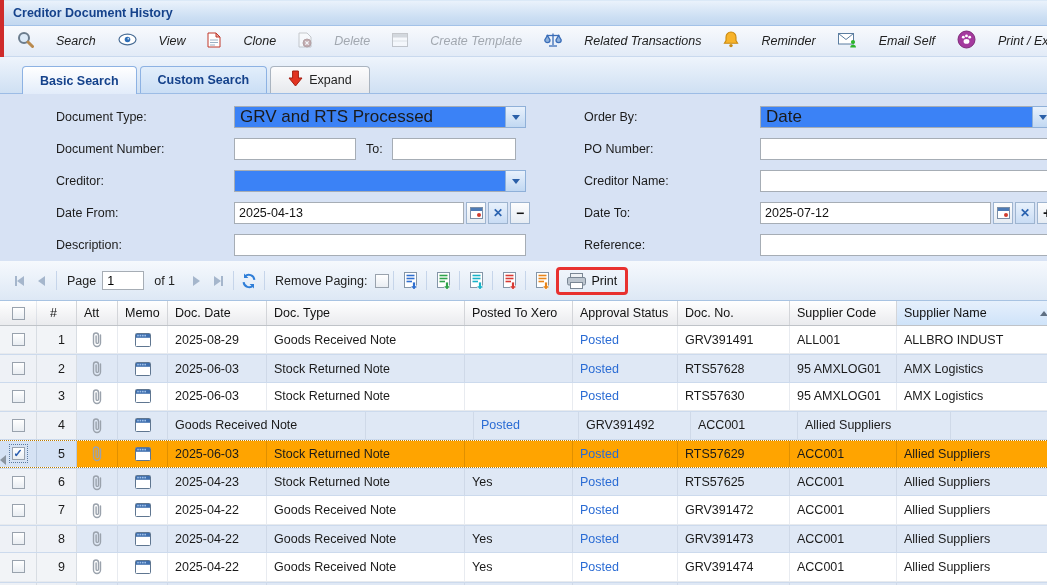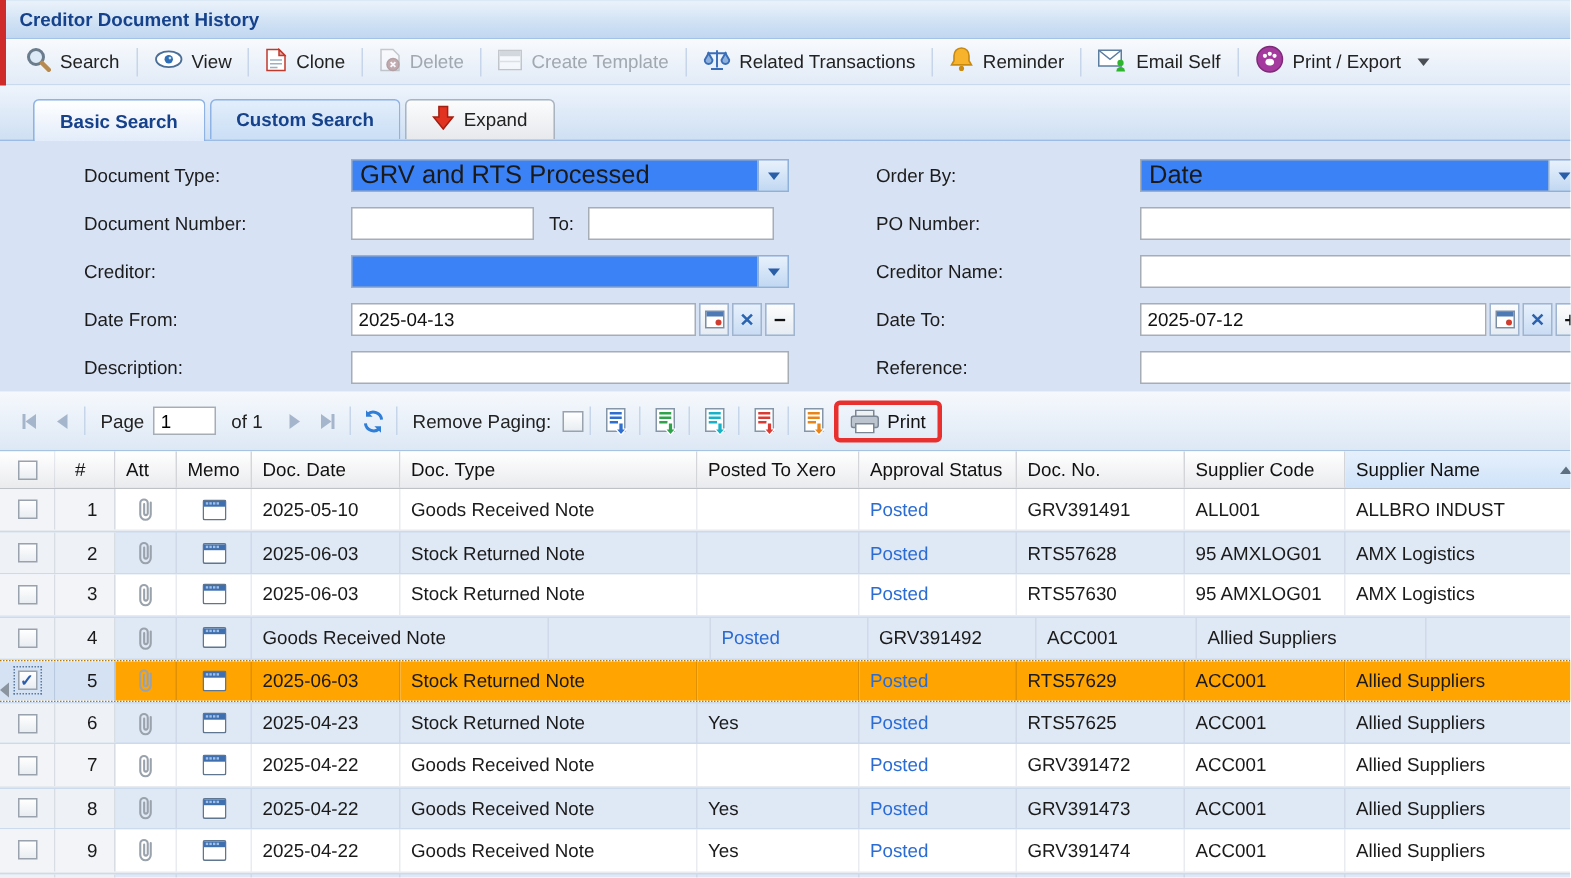--- a/index.html
+++ b/index.html
@@ -13,22 +13,22 @@
 
   
   .titlebar { height:26px; background:linear-gradient(#eaf2fb,#cbdef3 70%,#c3d8f0);
     border-bottom:1px solid #a3c2e8; border-top:1px solid #dbe9f7;
     display:flex; align-items:center; padding-left:13px;text-align:right; }
   .titlebar .title { font-weight:bold; font-size:12.5px; color:#15428b; }
 
   
   .main-toolbar { height:31px; background:linear-gradient(#f8fafd,#e2ebf7);
     border-bottom:1px solid #c9d9ee; display:flex; align-items:center; padding-left:10px; }
-  .tbtn { display:inline-flex; align-items:center; gap:6px; padding:3px 7px; border-radius:3px;
-    color:#222; font-size:12.5px; white-space:nowrap; cursor:default; }
+  .tbtn { display:inline-flex; align-items:center; gap:22px; padding:3px 7px; border-radius:3px;
+    color:#222; font-size:12.5px; white-space:nowrap; cursor:default;font-style:italic; }
   .tbtn.disabled { color:#a2a8b0; }
   .tbtn.disabled svg { opacity:.45; filter:grayscale(60%); }
   .tsep { width:1px; height:19px; background:#c6d5ea; margin:0 4px; }
   .caret { width:0; height:0; border-left:4px solid transparent; border-right:4px solid transparent;
     border-top:5px solid #4a4f56; margin-left:5px; }
 
   
   .tabstrip { height:36px; background:linear-gradient(#eef4fc,#cfe0f3);
     display:flex; align-items:flex-end; padding-left:22px; }
   .tab { height:27px; display:flex; align-items:center; gap:6px; padding:0 17px;
@@ -446,21 +446,21 @@
           <rect x="0.5" y="0.5" width="15" height="13" rx="1" fill="#fff" stroke="#5f7690"></rect>
           <rect x="1" y="1" width="14" height="3.8" fill="#3f6fae"></rect>
           <g fill="#9fc0e8">
             <rect x="2.2" y="1.8" width="1.6" height="1.6"></rect>
             <rect x="4.6" y="1.8" width="1.6" height="1.6"></rect>
             <rect x="7" y="1.8" width="1.6" height="1.6"></rect>
             <rect x="9.4" y="1.8" width="1.6" height="1.6"></rect>
           </g>
         </svg>
     </div>
-    <div class="cell c4">2025-05-10</div>
+    <div class="cell c4">2025-08-29</div>
     <div class="cell c5">Goods Received Note</div>
     <div class="cell c6"></div>
     <div class="cell c7">
         <span class="posted-link">Posted</span>
       </div>
     <div class="cell c8">GRV391491</div>
     <div class="cell c9">ALL001</div>
     <div class="cell c10">ALLBRO INDUST</div>
   </div>
 

